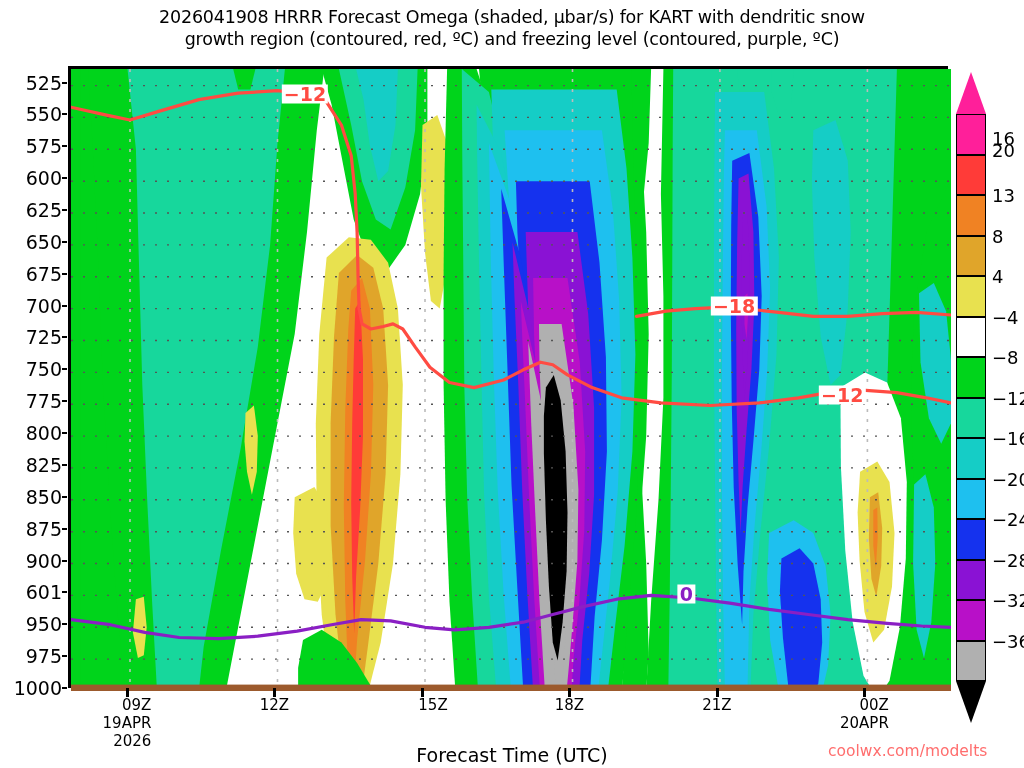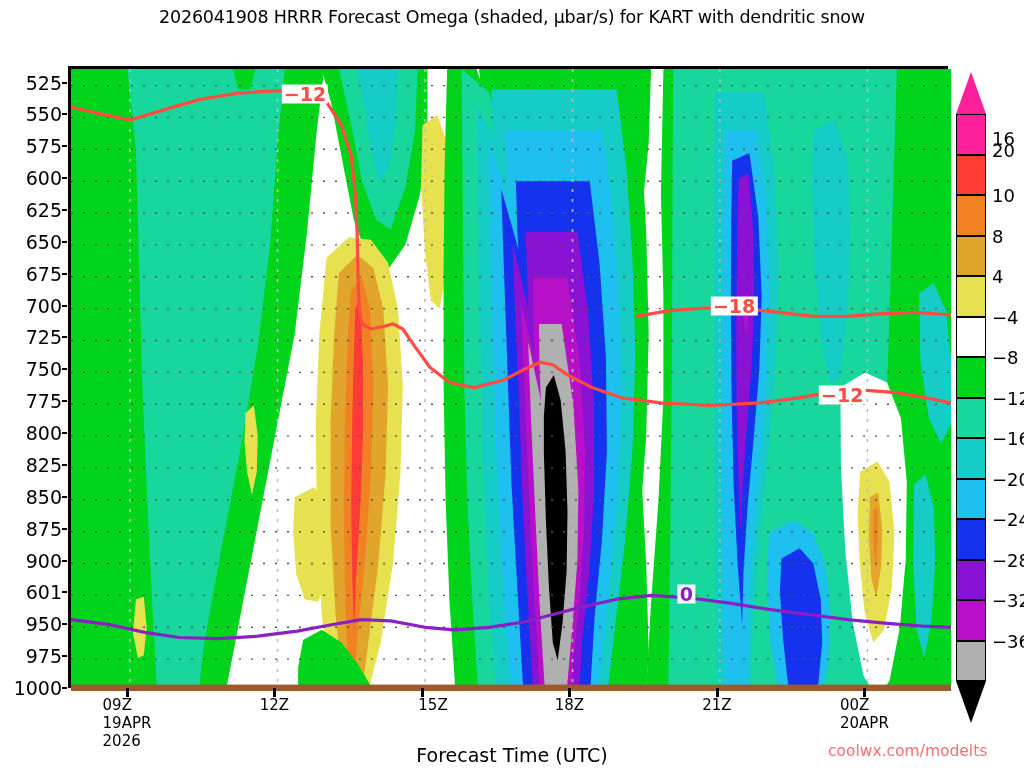--- a/index.html
+++ b/index.html
@@ -14,40 +14,41 @@
   #plotwrap{position:absolute;left:68px;top:66px;width:880px;height:622px;}
   #plot{position:absolute;left:0;top:0;width:880px;height:622px;
         border:3px solid #000;box-sizing:border-box;background:#fff;}
   #svgfield{position:absolute;left:0;top:0;width:880px;height:622px;display:block;}
 
   .ylab{position:absolute;right:0;transform:translateY(-50%);
         font-size:19px;color:#000;text-align:right;white-space:nowrap;}
   #yaxis{position:absolute;left:0;top:0;width:62px;height:768px;}
 
   .xlab{position:absolute;transform:translateX(-50%);font-size:15px;
-        text-align:left;white-space:nowrap;color:#000;}
+        text-align:right;white-space:nowrap;color:#000;}
   .xlab .l1{display:block;}
   .xlab .l2{display:block;}
   .xlab .l3{display:block;}
 
   #xtitle{position:absolute;left:0;top:744px;width:1024px;text-align:center;
           font-size:19px;color:#000;}
   #watermark{position:absolute;left:828px;top:742px;font-size:15.5px;color:#ff6e6e;
              white-space:nowrap;}
 
   #cbar{position:absolute;left:956px;top:72px;width:34px;height:610px;}
   .cbseg{position:absolute;left:0;width:30px;border:1px solid #000;box-sizing:border-box;}
   .cblab{position:absolute;left:36px;transform:translateY(-50%);font-size:18px;
          white-space:nowrap;color:#000;}
 </style>
 </head>
 <body>
 
 <div id="title">
   <span class="ln">2026041908 HRRR Forecast Omega (shaded, μbar/s) for KART with dendritic snow</span>
+  <span class="ln">growth region (contoured, red, ºC) and freezing level (contoured, purple, ºC)</span>
 </div>
 
 <div id="yaxis">
     <div class="ylab" style="top: 82.5697px;">525</div>
     <div style="position: absolute; left: 62px; width: 5px; height: 2px; background: rgb(0, 0, 0); top: 81.5697px;"></div>
     <div class="ylab" style="top: 114.434px;">550</div>
     <div style="position: absolute; left: 62px; width: 5px; height: 2px; background: rgb(0, 0, 0); top: 113.434px;"></div>
     <div class="ylab" style="top: 146.299px;">575</div>
     <div style="position: absolute; left: 62px; width: 5px; height: 2px; background: rgb(0, 0, 0); top: 145.299px;"></div>
     <div class="ylab" style="top: 178.164px;">600</div>
@@ -224,21 +225,21 @@
 <div id="xtitle">Forecast Time (UTC)</div>
 <div id="watermark">coolwx.com/modelts</div>
 
 <div id="cbar">
     <div style="position: absolute; left: 0px; top: 0px; width: 0px; height: 0px; border-left: 15px solid transparent; border-right: 15px solid transparent; border-bottom: 42px solid rgb(255, 31, 154);"></div>
     <div class="cbseg" style="top: 42px; height: 40.5px; background: rgb(255, 31, 154);"></div>
     <div class="cblab" style="top: 42px; margin-top: 36px;">20</div>
     <div class="cbseg" style="top: 82.5px; height: 40.5px; background: rgb(255, 59, 56);"></div>
     <div class="cblab" style="top: 66px;">16</div>
     <div class="cbseg" style="top: 123px; height: 40.5px; background: rgb(240, 130, 35);"></div>
-    <div class="cblab" style="top: 123px;">10</div>
+    <div class="cblab" style="top: 123px;">13</div>
     <div class="cbseg" style="top: 163.5px; height: 40.5px; background: rgb(224, 165, 42);"></div>
     <div class="cblab" style="top: 163.5px;">8</div>
     <div class="cbseg" style="top: 204px; height: 40.5px; background: rgb(232, 225, 79);"></div>
     <div class="cblab" style="top: 204px;">4</div>
     <div class="cbseg" style="top: 244.5px; height: 40.5px; background: rgb(255, 255, 255);"></div>
     <div class="cblab" style="top: 244.5px;">−4</div>
     <div class="cbseg" style="top: 285px; height: 40.5px; background: rgb(0, 212, 27);"></div>
     <div class="cblab" style="top: 285px;">−8</div>
     <div class="cbseg" style="top: 325.5px; height: 40.5px; background: rgb(23, 215, 156);"></div>
     <div class="cblab" style="top: 325.5px;">−12</div>

